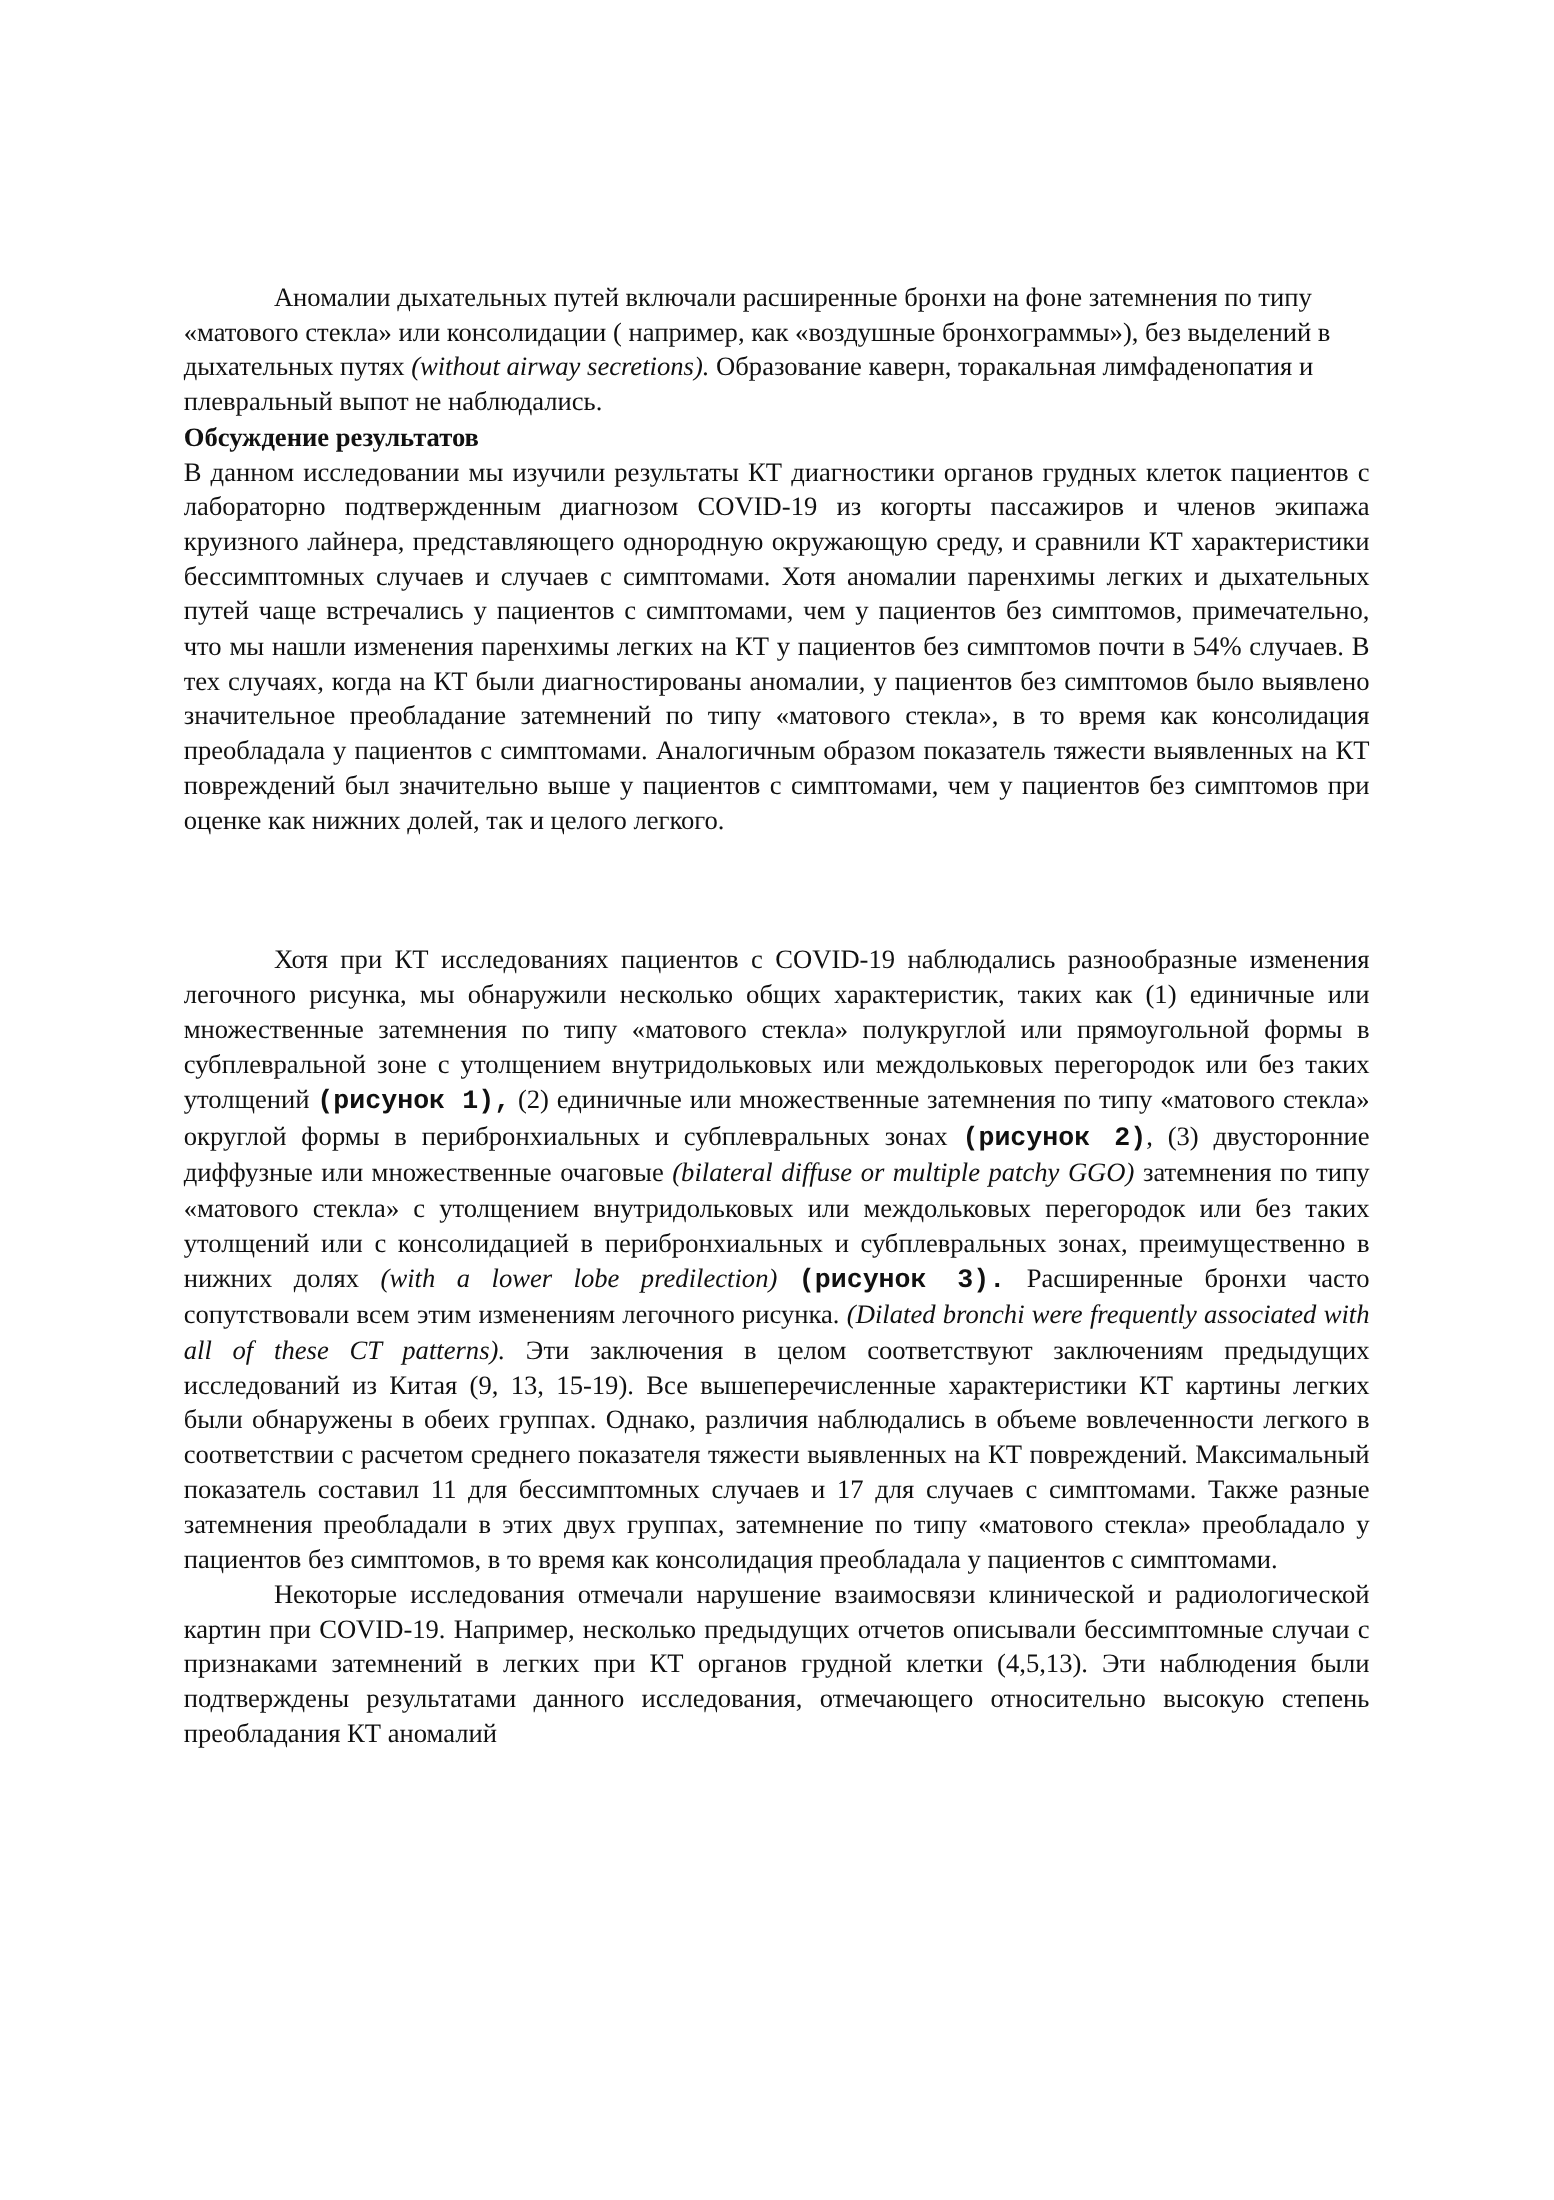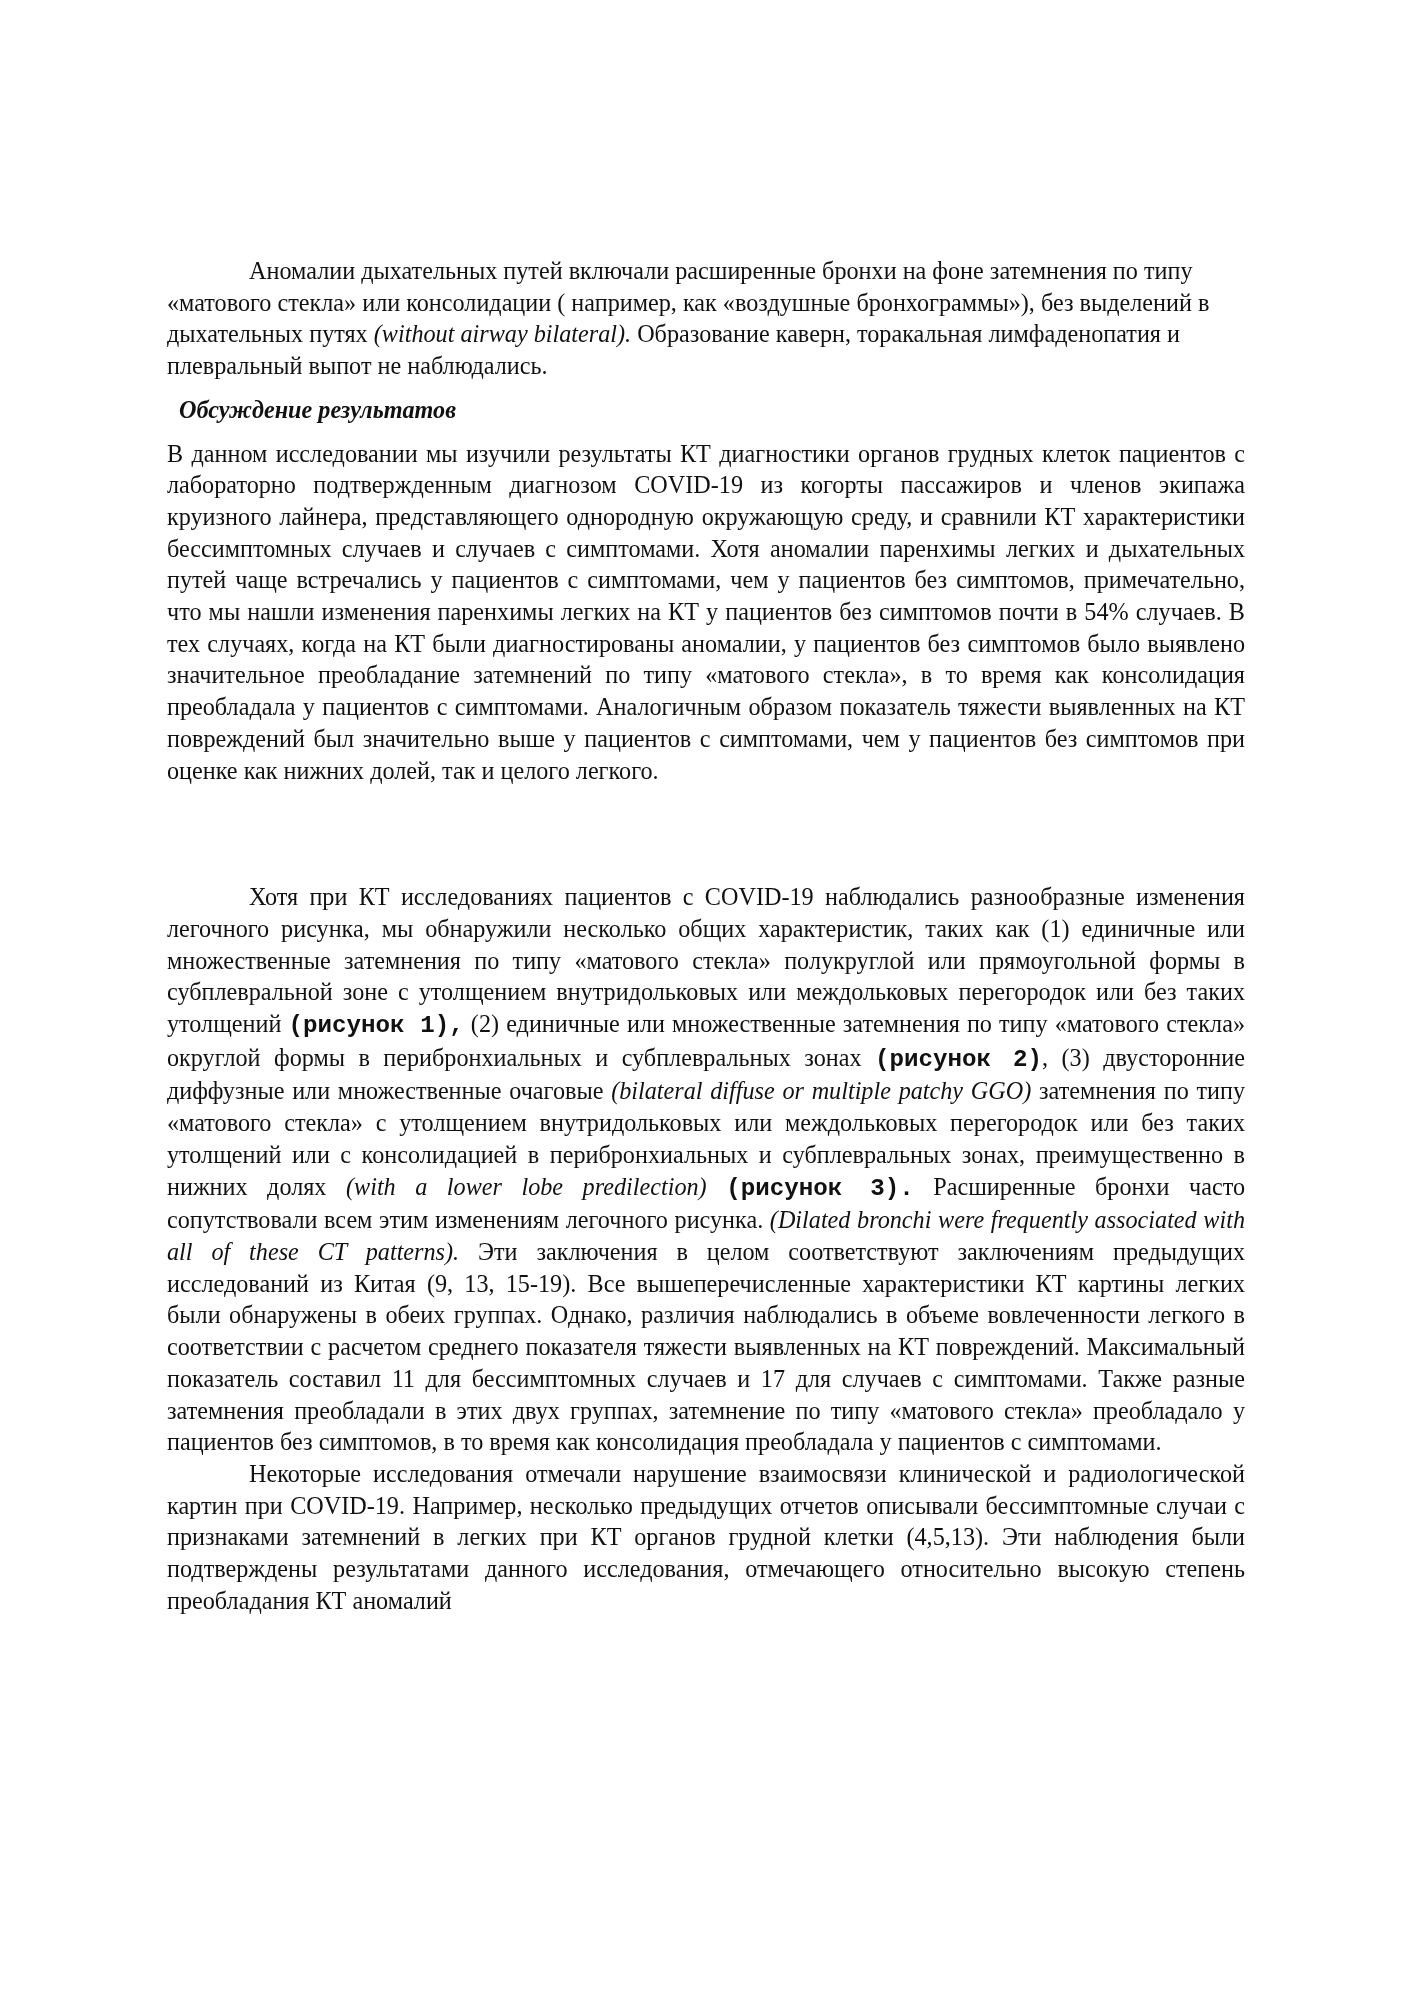--- a/index.html
+++ b/index.html
@@ -23,34 +23,33 @@
     font-size: 24.2px;
     line-height: 31.7px;
   }
   .para {
     margin: 0;
     text-align: justify;
   }
   .para.indent { text-indent: 82px; }
   .para.left { text-align: left; }
   .heading {
-    margin: 12px;
+    margin: 0;
     font-weight: bold;
-    font-style: italic;
   }
   .gap-large { height: 95px; }
   i, .it { font-style: italic; }
   b, .bd { font-weight: bold; font-family: Liberation Mono, monospace; }
 </style>
 </head>
 <body>
 
 <div class="page">
 
-  <p class="para indent left"><span>Аномалии дыхательных путей включали расширенные бронхи на фоне затемнения по типу «матового стекла» или консолидации ( например, как «воздушные бронхограммы»), без выделений в дыхательных путях </span><i>(without airway bilateral).</i><span> Образование каверн, торакальная лимфаденопатия и плевральный выпот не наблюдались.</span></p>
+  <p class="para indent left"><span>Аномалии дыхательных путей включали расширенные бронхи на фоне затемнения по типу «матового стекла» или консолидации ( например, как «воздушные бронхограммы»), без выделений в дыхательных путях </span><i>(without airway secretions).</i><span> Образование каверн, торакальная лимфаденопатия и плевральный выпот не наблюдались.</span></p>
 
   <p class="heading">Обсуждение результатов</p>
 
   <p class="para">В данном исследовании мы изучили результаты КТ диагностики органов грудных клеток пациентов с лабораторно подтвержденным диагнозом COVID-19 из когорты пассажиров и членов экипажа круизного лайнера, представляющего однородную окружающую среду, и сравнили КТ характеристики бессимптомных случаев и случаев с симптомами. Хотя аномалии паренхимы легких и дыхательных путей чаще встречались у пациентов с симптомами, чем у пациентов без симптомов, примечательно, что мы нашли изменения паренхимы легких на КТ у пациентов без симптомов почти в 54% случаев. В тех случаях, когда на КТ были диагностированы аномалии, у пациентов без симптомов было выявлено значительное преобладание затемнений по типу «матового стекла», в то время как консолидация преобладала у пациентов с симптомами. Аналогичным образом показатель тяжести выявленных на КТ повреждений был значительно выше у пациентов с симптомами, чем у пациентов без симптомов при оценке как нижних долей, так и целого легкого.</p>
 
   <div class="gap-large"></div>
 
   <p class="para indent"><span>Хотя при КТ исследованиях пациентов с COVID-19 наблюдались разнообразные изменения легочного рисунка, мы обнаружили несколько общих характеристик, таких как (1) единичные  или множественные затемнения по типу «матового стекла» полукруглой или прямоугольной формы в субплевральной зоне с утолщением внутридольковых или междольковых перегородок или без таких утолщений </span><b>(рисунок 1),</b><span> (2) единичные или множественные затемнения по типу «матового стекла» округлой формы в перибронхиальных и субплевральных зонах </span><b>(рисунок 2)</b><span>, (3) двусторонние диффузные или множественные очаговые </span><i>(bilateral diffuse or  multiple patchy GGO)</i><span> затемнения по типу «матового стекла» с утолщением внутридольковых или междольковых перегородок или без таких утолщений или с консолидацией в перибронхиальных и субплевральных зонах, преимущественно в нижних долях </span><i>(with a lower lobe predilection)</i><span> </span><b>(рисунок 3).</b><span> Расширенные бронхи часто сопутствовали всем этим изменениям легочного рисунка. </span><i>(Dilated bronchi were frequently associated with all of these CT patterns).</i><span> Эти заключения в целом соответствуют заключениям предыдущих исследований из Китая (9, 13, 15-19). Все вышеперечисленные характеристики КТ картины легких были обнаружены в обеих группах. Однако, различия наблюдались в объеме вовлеченности легкого в соответствии с расчетом среднего показателя тяжести выявленных на КТ повреждений.  Максимальный показатель составил 11 для бессимптомных случаев и 17 для случаев с симптомами. Также разные затемнения преобладали в этих двух группах, затемнение по типу «матового стекла» преобладало у пациентов без симптомов, в то время как консолидация преобладала у пациентов с симптомами.</span></p>
 
   <p class="para indent">Некоторые исследования отмечали нарушение взаимосвязи клинической и радиологической картин при COVID-19. Например, несколько предыдущих отчетов описывали бессимптомные случаи с  признаками затемнений в легких при КТ органов грудной клетки (4,5,13).  Эти наблюдения были подтверждены результатами данного исследования, отмечающего относительно высокую степень преобладания КТ аномалий</p>

